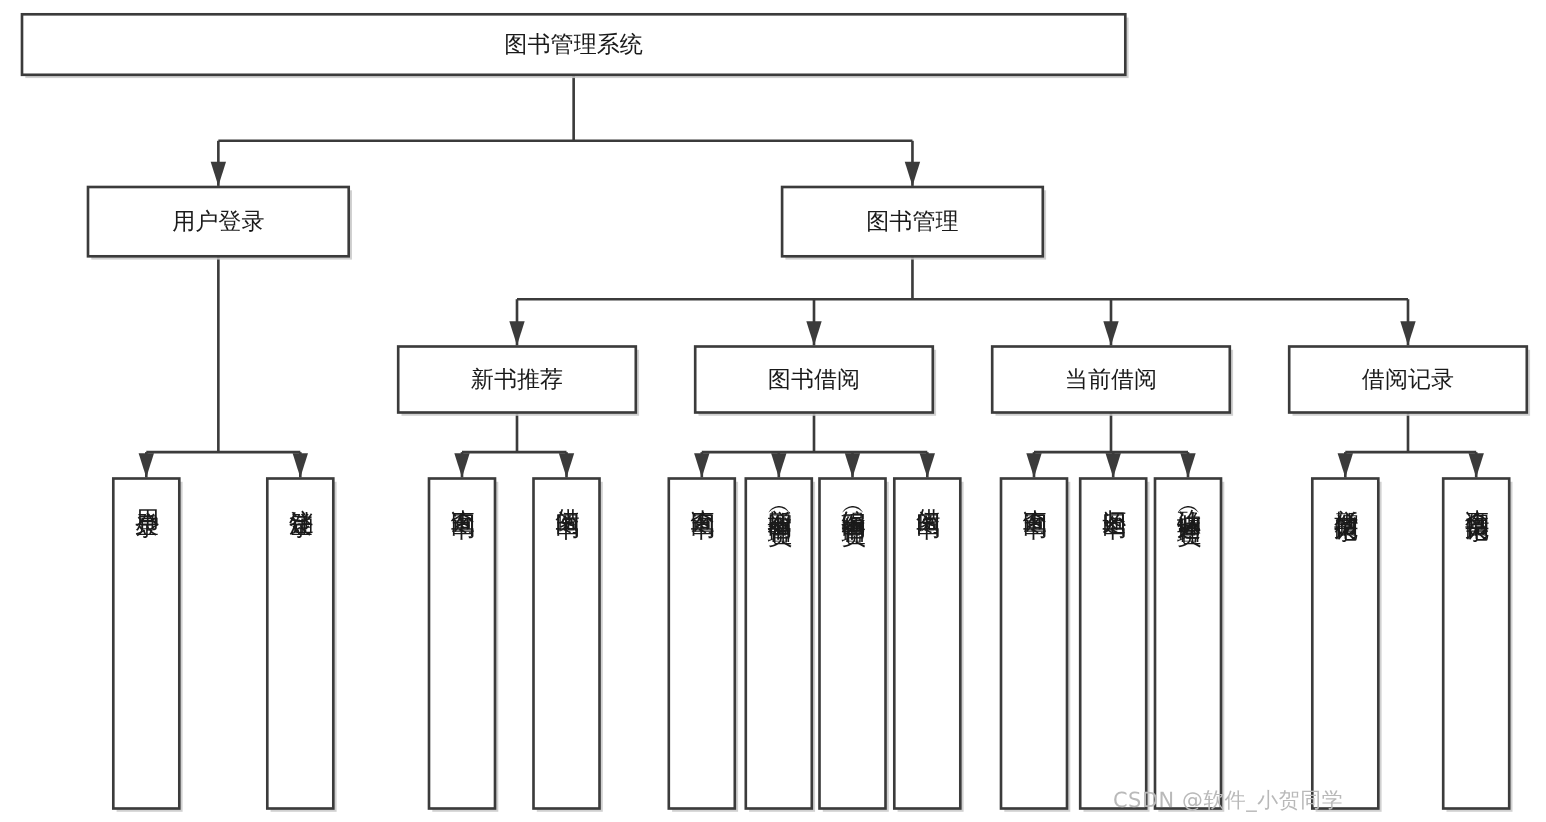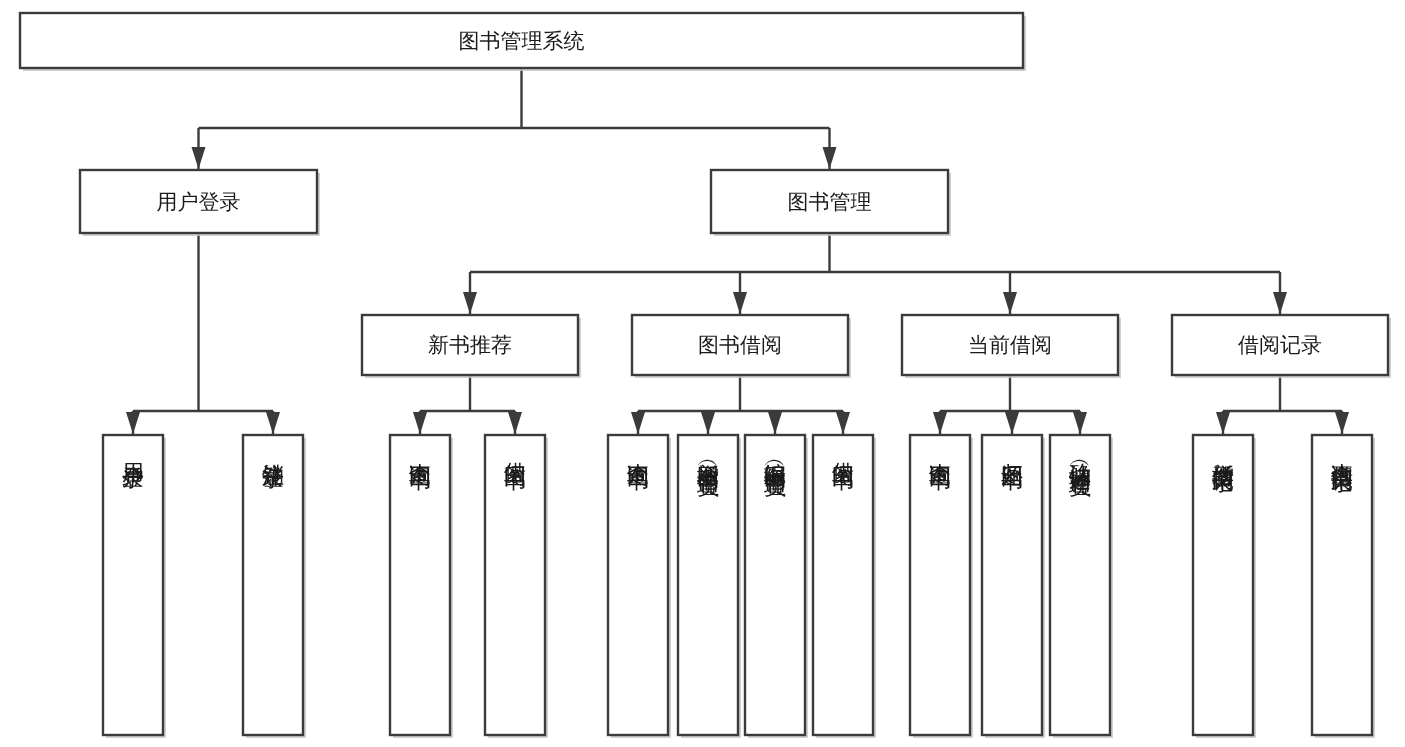--- a/index.html
+++ b/index.html
@@ -230,13 +230,14 @@
       <div class="vert-label-wrap" style="left: 1050px; top: 445px; width: 60px; height: 280px;">
         <span class="vert-label-text">确认归还（管理员）</span>
       </div>
       <div class="vert-label-wrap" style="left: 1193px; top: 445px; width: 60px; height: 280px;">
         <span class="vert-label-text">新增借阅记录</span>
       </div>
       <div class="vert-label-wrap" style="left: 1312px; top: 445px; width: 60px; height: 280px;">
         <span class="vert-label-text">查询借阅记录</span>
       </div>
     </div>
+  <div class="watermark">CSDN @软件_小贺同学</div>
 </div>
 
 </body></html>

